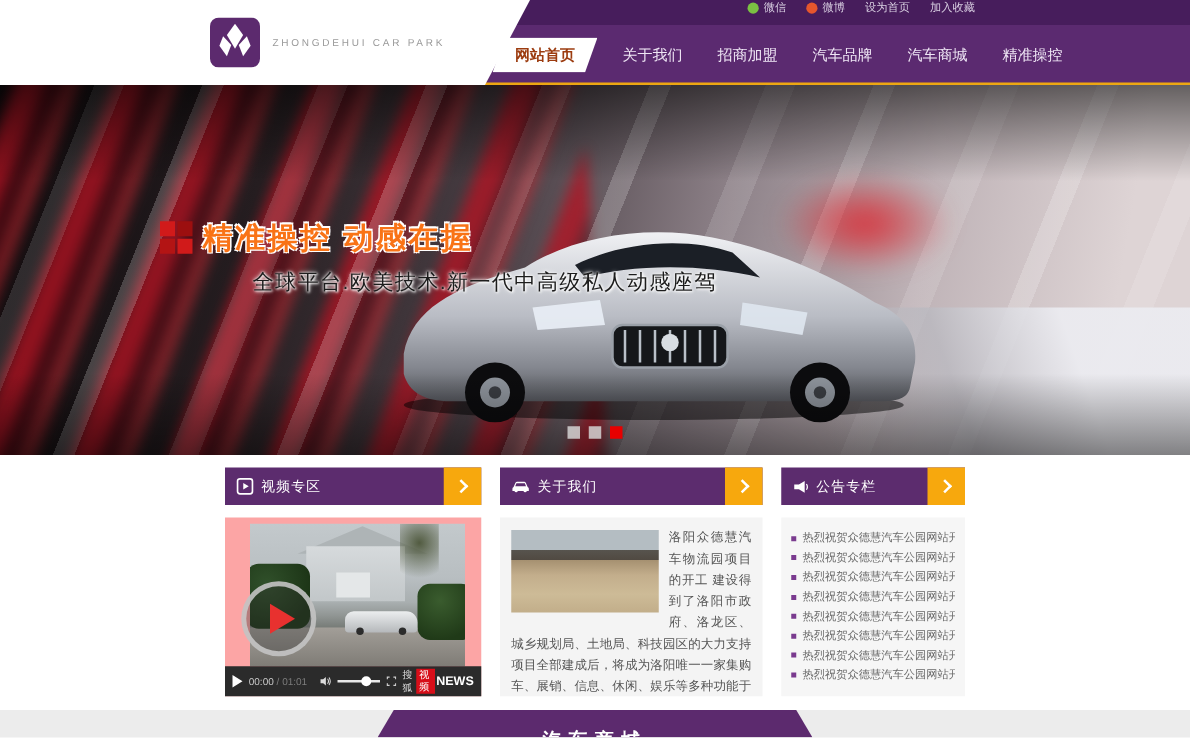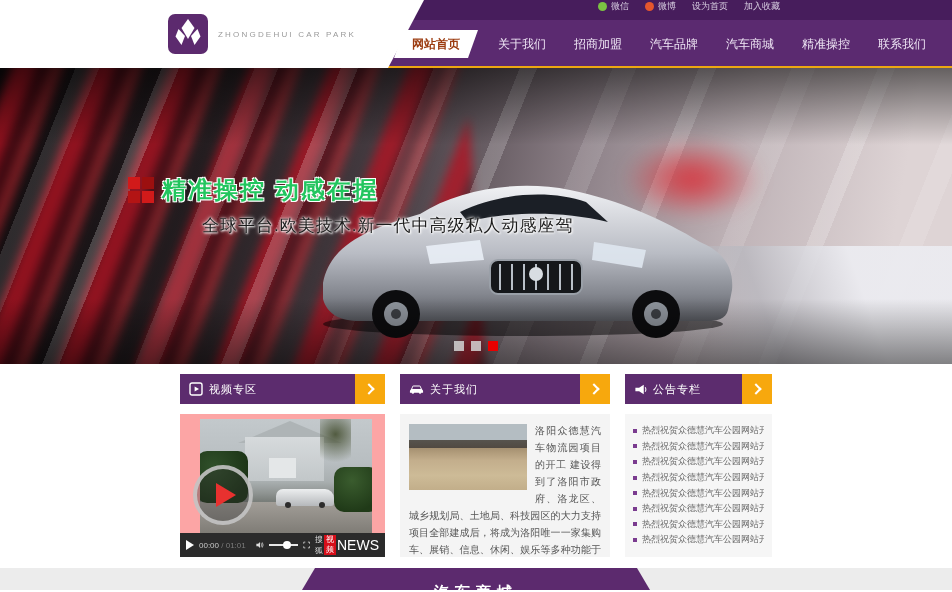--- a/index.html
+++ b/index.html
@@ -58,21 +58,21 @@
   }
   .bn-vignette { position:absolute; inset:0;
     background:linear-gradient(rgba(0,0,0,0.55), rgba(0,0,0,0) 26%, rgba(0,0,0,0) 78%, rgba(0,0,0,0.45));
   }
   .car-svg { position:absolute; left:308px; bottom:26px; width:430px; height:190px; }
   .banner-caption { position:absolute; left:128px; top:106px; z-index:4; }
   .cap-row { display:flex; align-items:center; gap:8px; }
   .cap-icon { width:26px; height:26px; display:grid; grid-template-columns:12px 12px; grid-template-rows:12px 12px; gap:2px; }
   .cap-icon span { display:block; }
   .cap-h1 {
-    font-size:24px; font-weight:bold; color:#22c55e; letter-spacing:2px;
+    font-size:24px; font-weight:bold; color:#f97316; letter-spacing:2px;
     text-shadow:-1px -1px 0 #fff, 1px -1px 0 #fff, -1px 1px 0 #fff, 1px 1px 0 #fff;
   }
   .cap-h2 {
     margin:8px 0 16px 74px; font-size:17px; color:#1d1d1d; letter-spacing:1px;
     text-shadow:0 0 4px #fff, 0 0 2px #fff, 1px 1px 2px #fff;
   }
   .dots { position:absolute; left:50%; bottom:13px; transform:translateX(-50%); display:flex; gap:7px; z-index:4; }
   .dot { width:10px; height:10px; background:#d4d4d4; opacity:0.85; cursor:pointer; }
   .dot.active { background:#e80000; opacity:1; }
   
@@ -114,21 +114,21 @@
   .vb-play { width:0; height:0; border-top:5px solid transparent; border-bottom:5px solid transparent;
     border-left:8px solid #fff; cursor:pointer; }
   .vb-time { font-size:8px; color:#c9c9c9; white-space:nowrap; }
   .vb-time b { color:#7c7c7c; font-weight:normal; }
   .vb-spacer { flex:1; }
   .vb-slider { width:40px; height:2px; background:#e8e8e8; position:relative; cursor:pointer; }
   .vb-slider i { position:absolute; right:7px; top:-3px; width:8px; height:8px; border-radius:50%; background:#fff; }
   .vb-brand { display:flex; align-items:center; gap:1px; }
   .vb-sohu { color:#ddd; font-size:8px; }
   .vb-video { color:#fff; background:#d70e19; font-size:8px; padding:0 2px; line-height:10px; }
-  .vb-news { color:#fff; font-size:14px; font-weight:normal; }
+  .vb-news { color:#fff; font-size:10px; font-weight:bold; }
   
   .about-box { margin-top:10px; height:143px; background:#f4f4f4; padding:8px 9px; overflow:hidden;
     font-size:10px; color:#555; line-height:17px; text-align:justify; }
   .about-photo { float:left; width:118px; height:66px; margin:2px 8px 3px 0; cursor:pointer;
     background:linear-gradient(#b4bdc2 0%, #b4bdc2 24%, #57544e 24%, #514a42 36%, #a59070 36%, #c3ae8c 55%, #cdbb97 78%, #c2ae8a 100%); }
   
   .notice-box { margin-top:10px; height:143px; background:#f6f6f6; padding:9px 8px; overflow:hidden; }
   .notice-item { display:flex; align-items:center; gap:5px; height:15.6px; cursor:pointer; }
   .notice-bullet { width:4px; height:4px; background:#7a3b8f; flex:0 0 auto; }
   .notice-text { font-size:9px; color:#6a6a6a; white-space:nowrap; overflow:hidden; }
@@ -178,21 +178,20 @@
       <a class="nav-item">关于我们</a>
 
       <a class="nav-item">招商加盟</a>
 
       <a class="nav-item">汽车品牌</a>
 
       <a class="nav-item">汽车商城</a>
 
       <a class="nav-item">精准操控</a>
 
-      <a class="nav-item">联系我们</a>
     </nav>
 </div>
 
 <div class="banner">
   <div class="bn-base"></div>
   <div class="bn-red"></div>
   <div class="bn-streaks"></div>
   <div class="bn-road"></div>
   <div class="bn-redglow"></div>
   <svg class="car-svg" viewBox="0 0 430 190">

